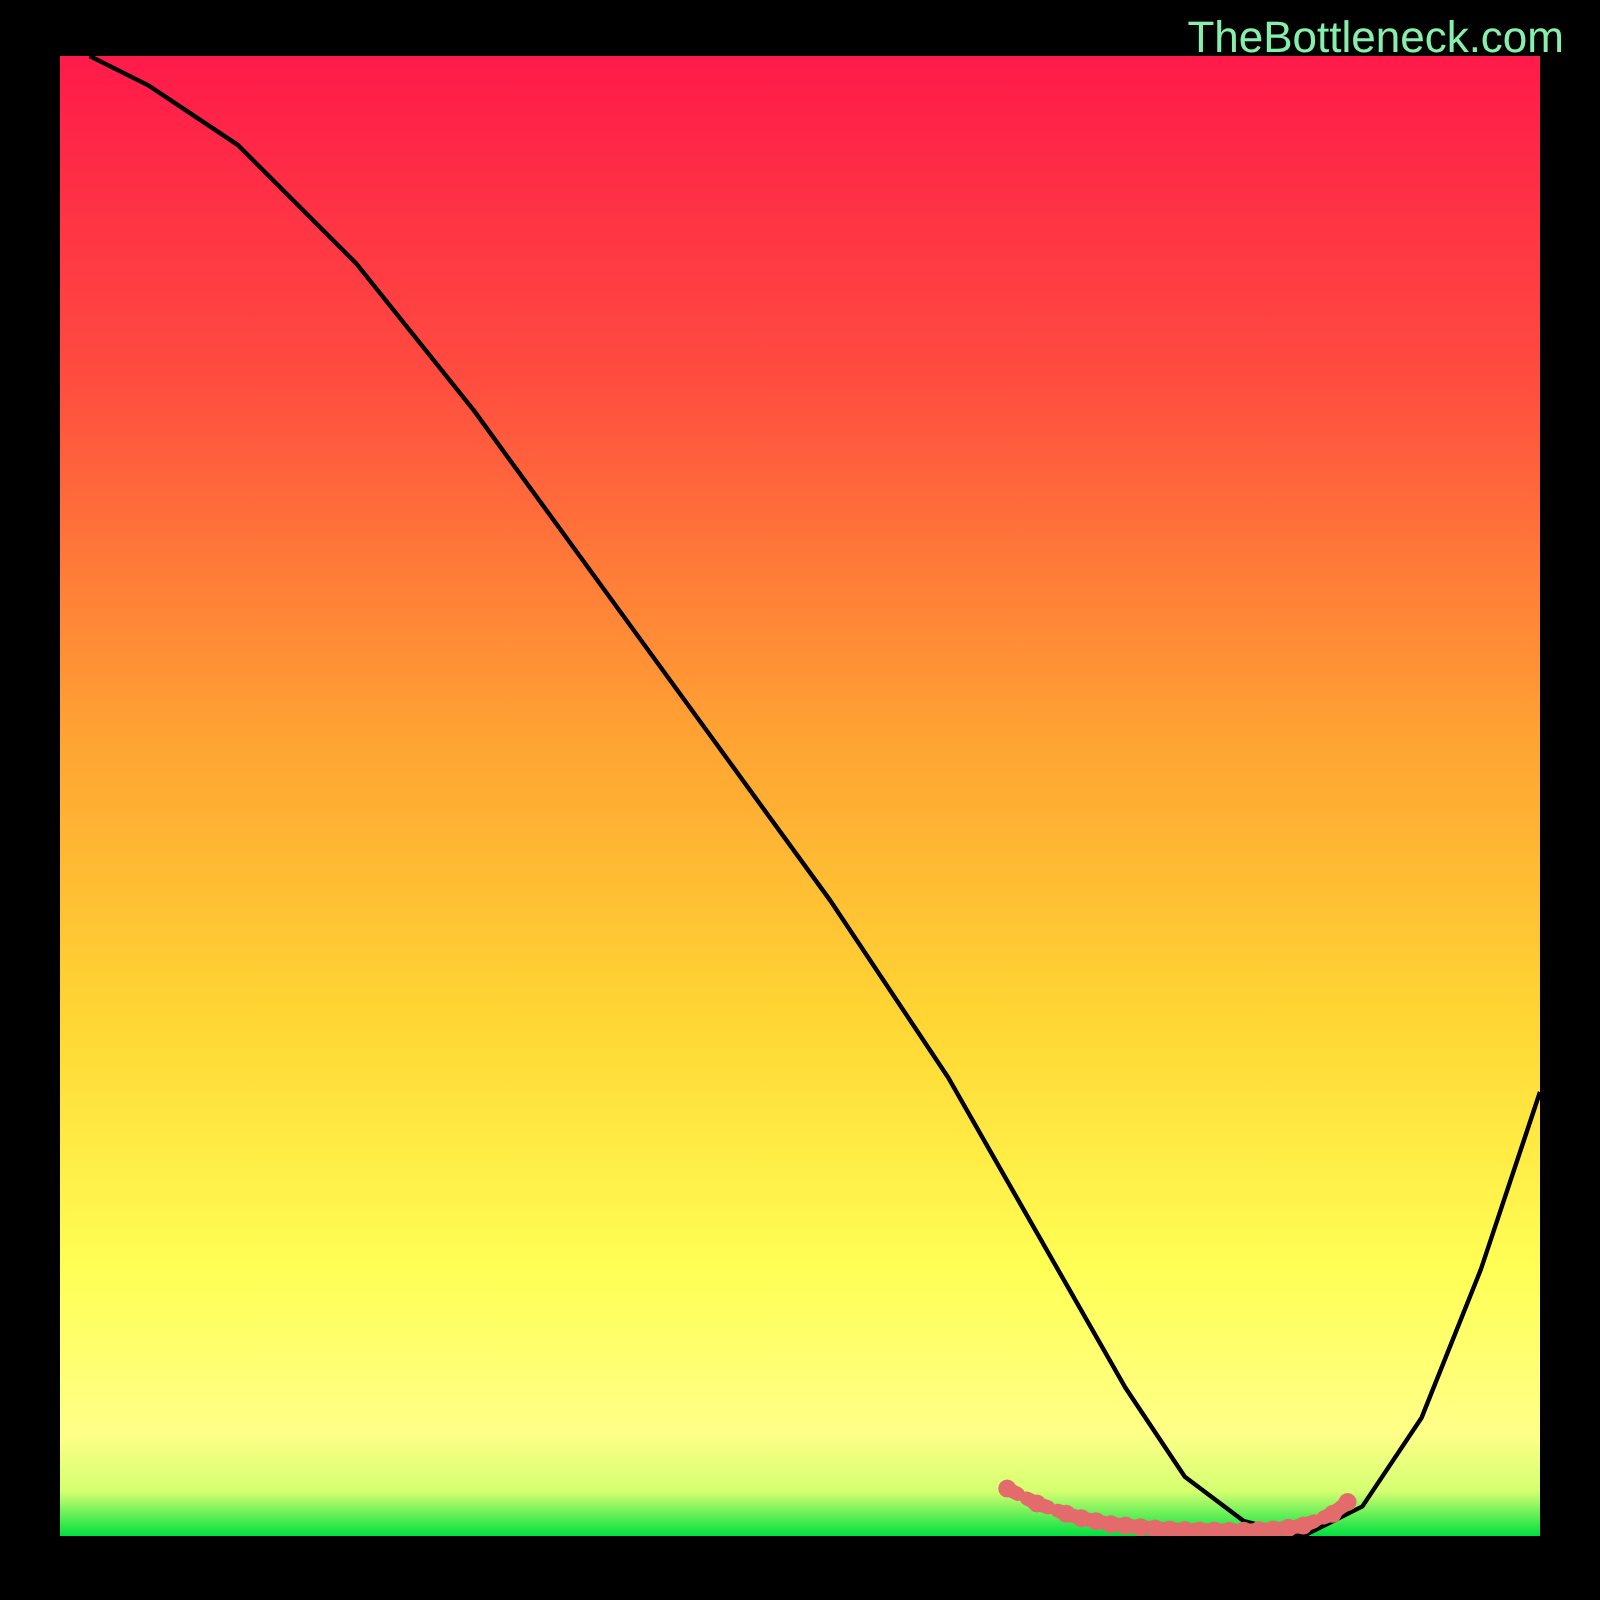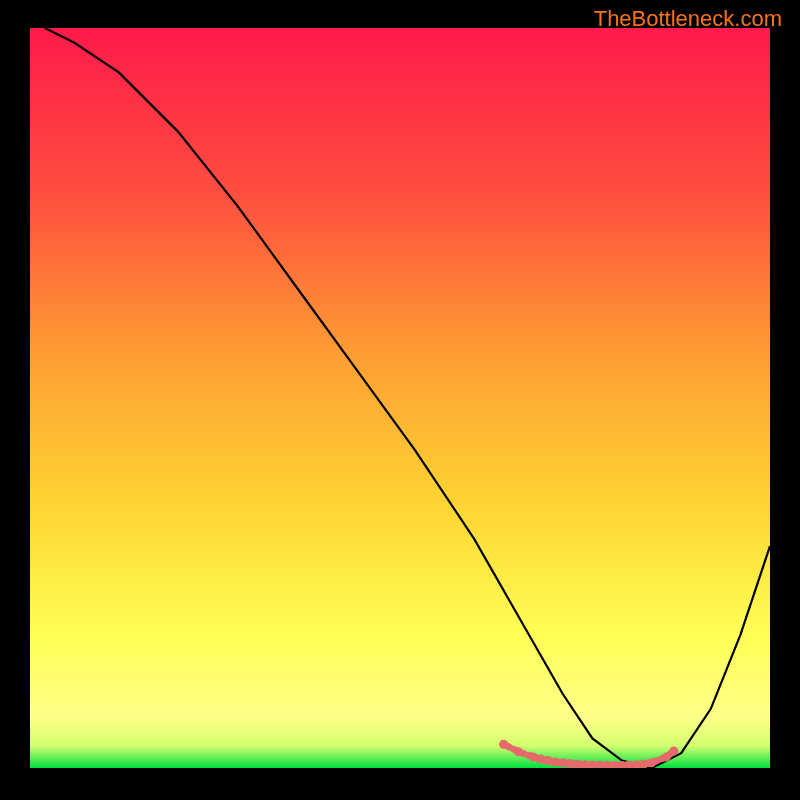--- a/index.html
+++ b/index.html
@@ -7,21 +7,21 @@
     width: 800px;
     height: 800px;
     background: #000;
     position: relative;
     font-family: Arial, sans-serif;
   }
   .watermark {
     position: absolute;
     top: 6px;
     right: 18px;
-    color: #f97316;
+    color: #86efac;
     font-size: 22px;
     font-weight: 500;
     z-index: 10;
   }
   .plot-frame {
     position: absolute;
     left: 30px;
     top: 28px;
     width: 740px;
     height: 740px;

